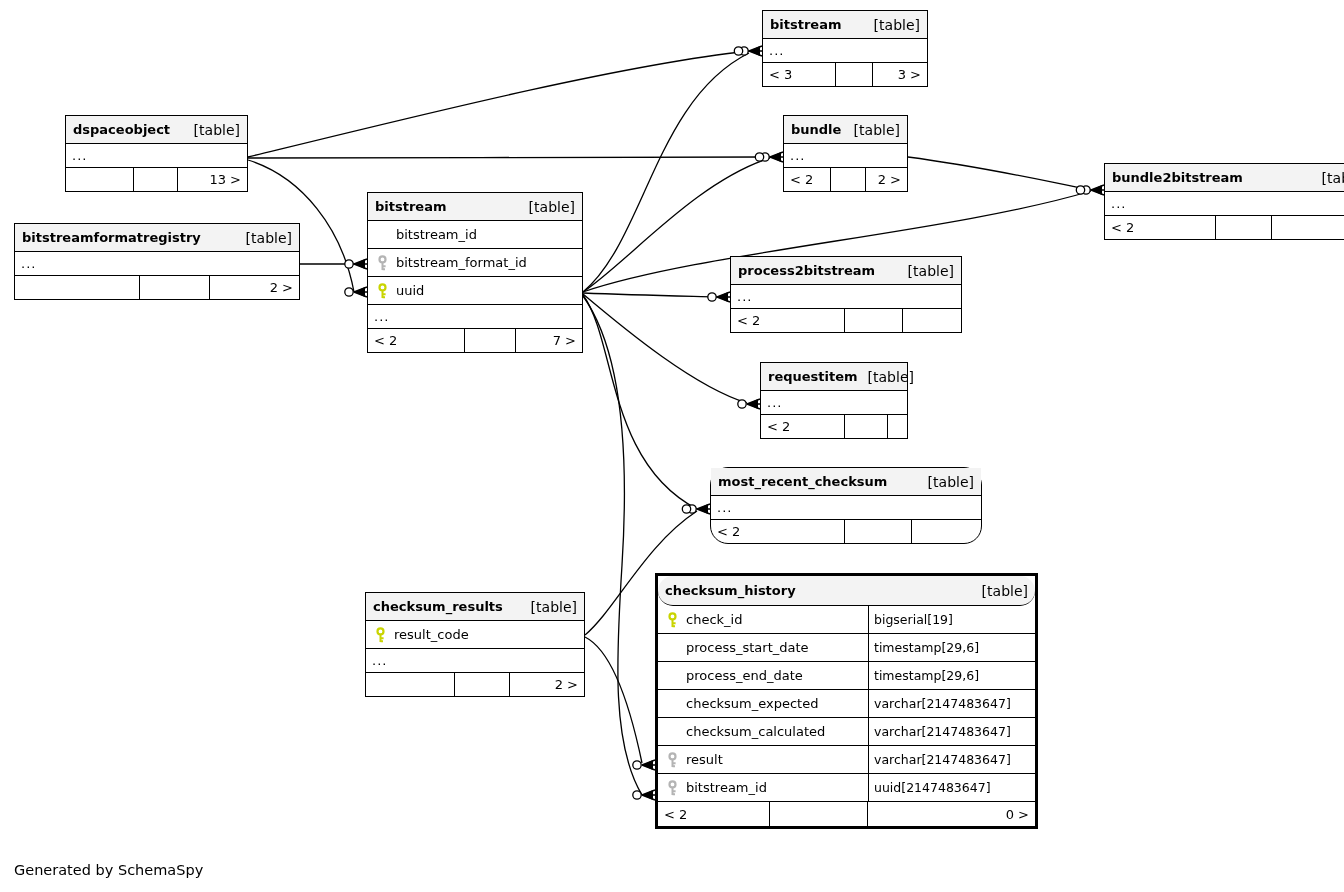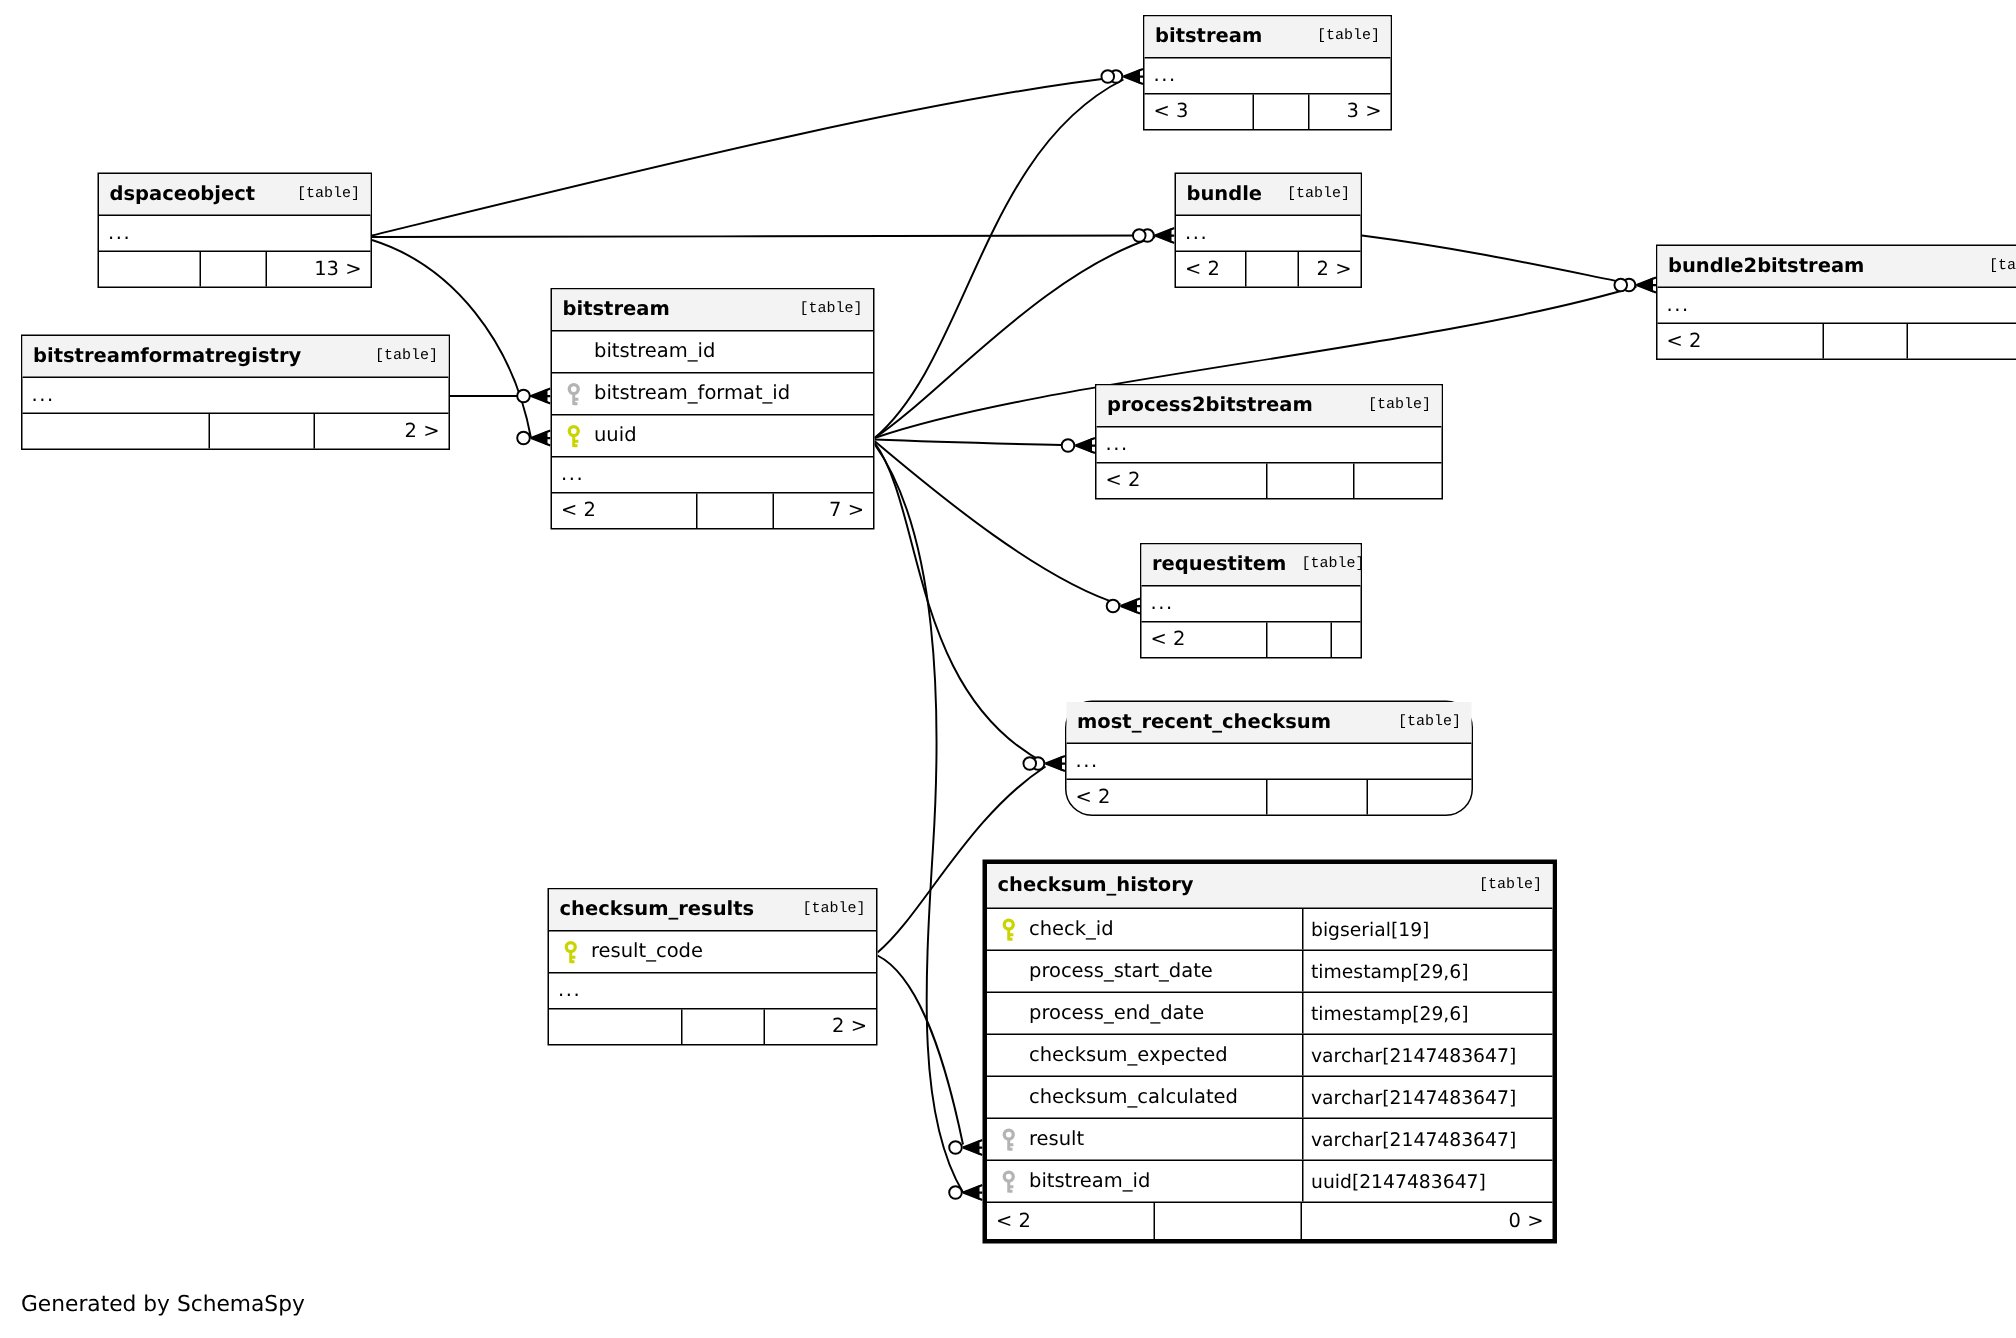--- a/index.html
+++ b/index.html
@@ -8,23 +8,23 @@
   svg.edges{position:absolute;left:0;top:0;z-index:1;}
   .edges path{fill:none;stroke:#000;stroke-width:1.3px;}
   .edges .tri{fill:#000;stroke:none;}
   .edges .prong{fill:none;stroke:#000;stroke-width:1.5px;}
   .edges circle{fill:#fff;stroke:#000;stroke-width:1.3px;}
 
   .tbl{position:absolute;z-index:2;background:#fff;border:1px solid #000;box-sizing:border-box;}
   .tbl.em{border-width:3px;}
   .tbl-header{height:27px;display:flex;align-items:center;justify-content:space-between;
               background:#f3f3f3;border-bottom:1px solid #000;padding:0 7px;}
-  .tbl.em .tbl-header{height:29px;}
+  .tbl.em .tbl-header{height:29px;border-radius:15px;}
   .tbl-name{font-weight:bold;font-size:13px;white-space:nowrap;}
-  .tbl-tag{font-size:10px;margin-left:10px;white-space:nowrap;font-family:Liberation Mono, monospace;}
+  .tbl-tag{font-size:14px;margin-left:10px;white-space:nowrap;}
   .row{display:flex;align-items:center;height:28px;border-bottom:1px solid #000;font-size:13px;box-sizing:border-box;}
   .row.ell{height:24px;padding-left:6px;letter-spacing:1px;}
   .row .ic{flex:0 0 28px;display:flex;justify-content:center;align-items:center;}
   .row .cname{white-space:nowrap;}
   .row .flex1{flex:1;}
   .row .rtype{flex:1;align-self:stretch;display:flex;align-items:center;
               border-left:1px solid #000;padding-left:5px;font-size:12.5px;white-space:nowrap;}
   .tfoot{display:flex;height:23px;font-size:13px;}
   .tbl.em .tfoot{height:24px;}
   .tfoot .c{display:flex;align-items:center;box-sizing:border-box;border-right:1px solid #000;}

